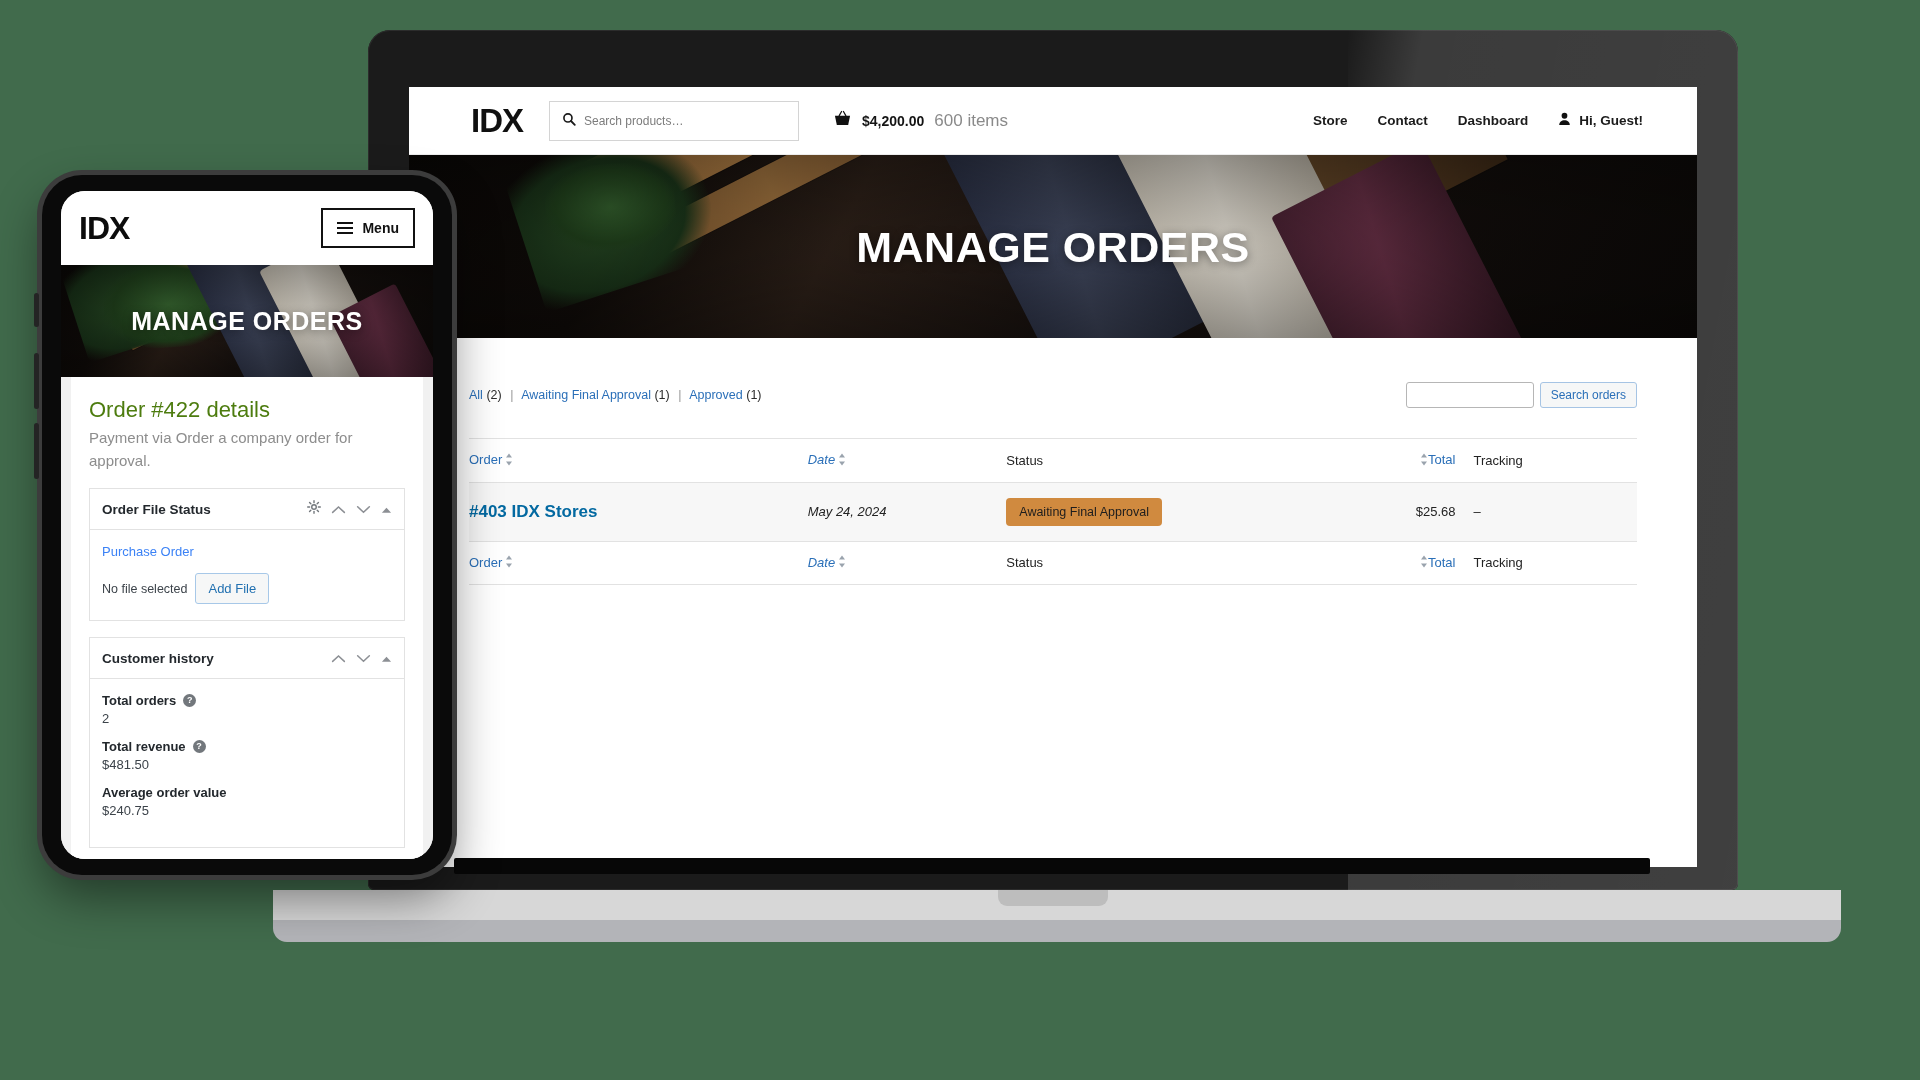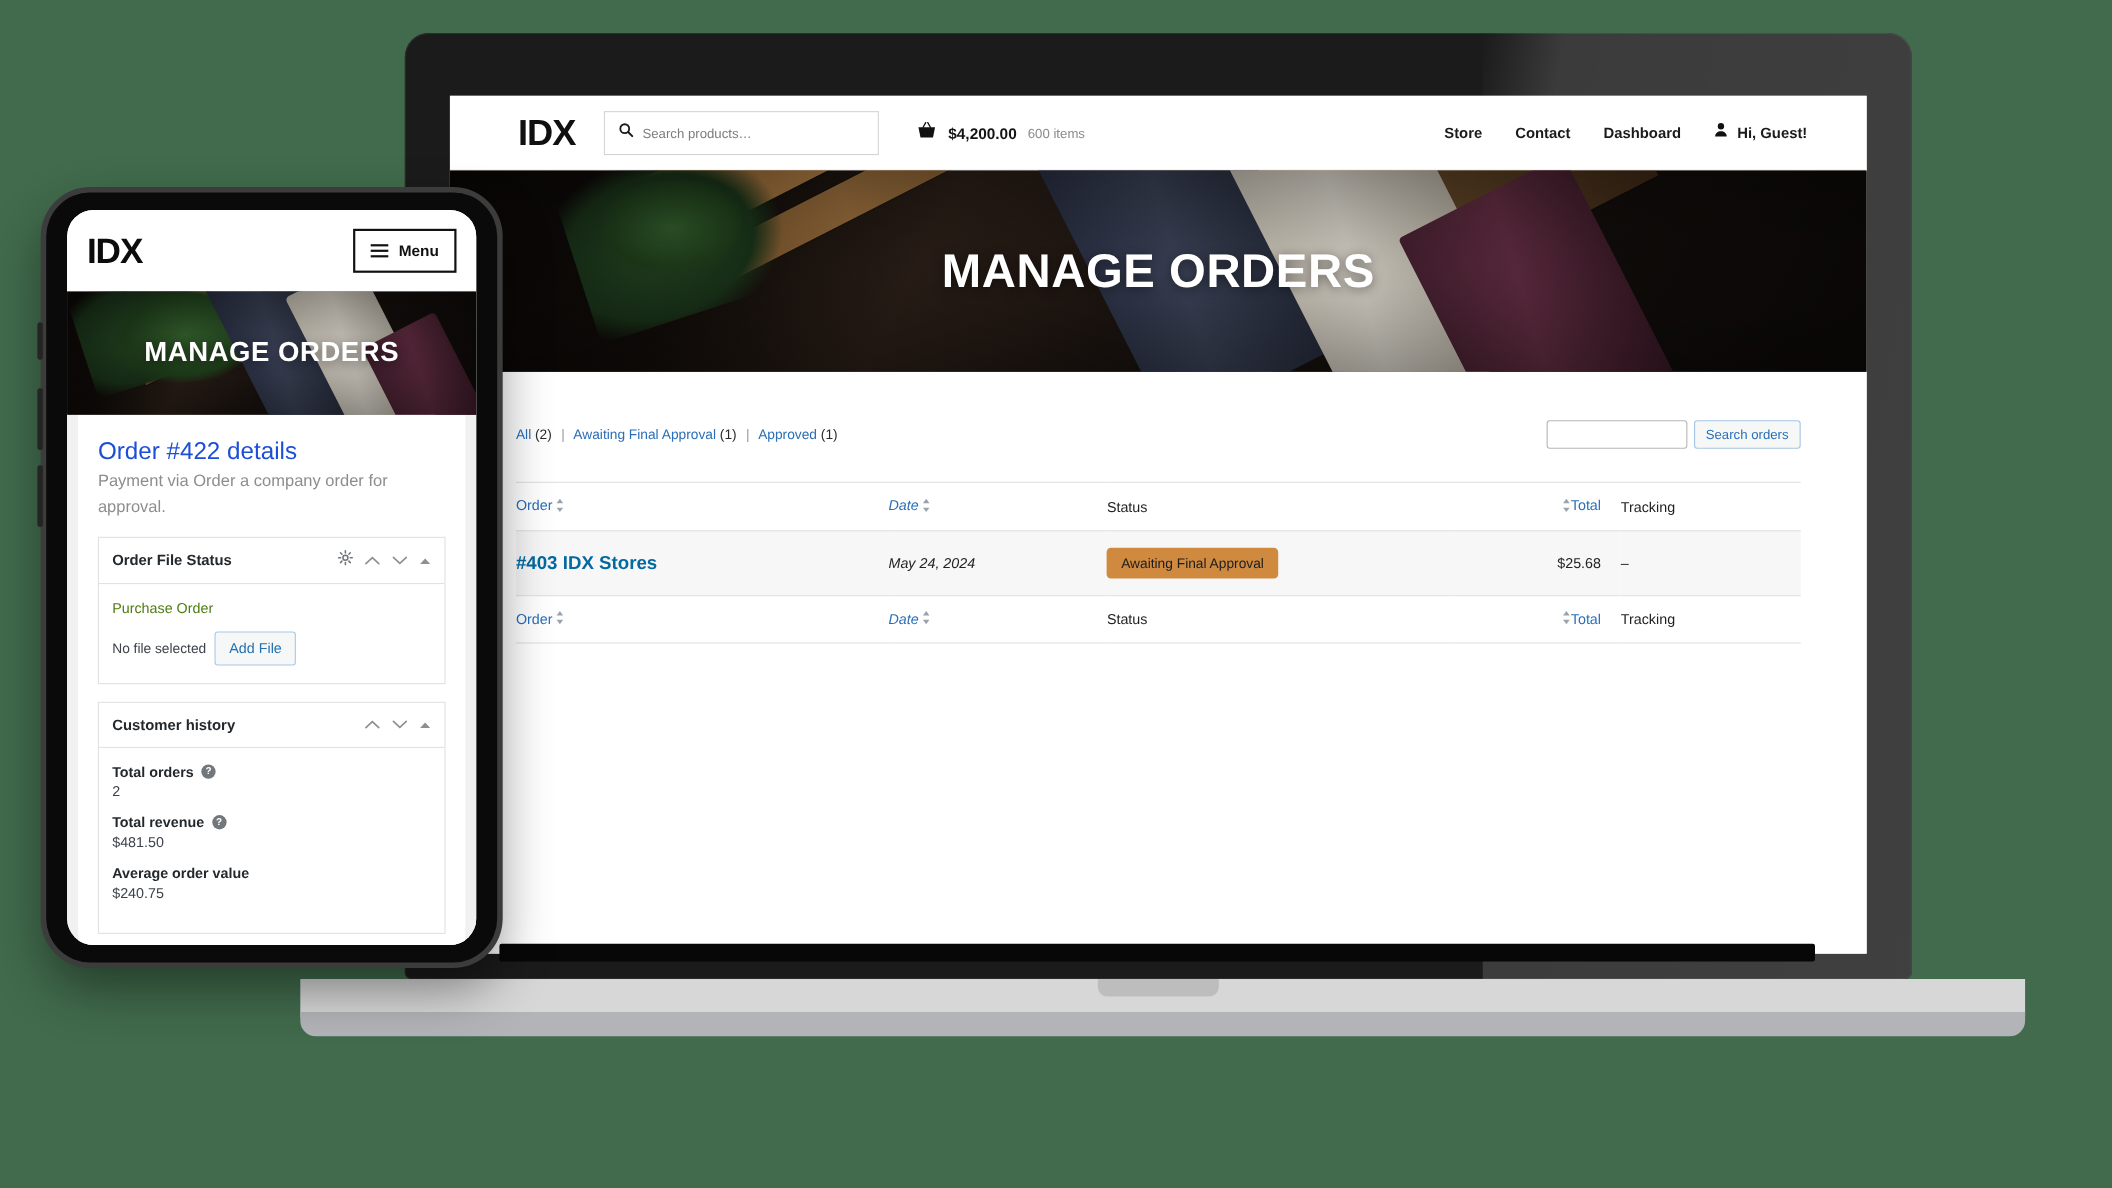--- a/index.html
+++ b/index.html
@@ -85,21 +85,21 @@
     border: 0; outline: 0; font-size: 12px; color: #555;
     font-family: "Liberation Sans", sans-serif;
     width: 100%; background: transparent;
   }
   .search-box input::placeholder { color: #7c7c7c; }
 
   .cart-area {
     margin-left: 34px; display: flex; align-items: center; gap: 10px;
   }
   .cart-total { font-size: 14px; font-weight: 700; color: #141414; }
-  .cart-items { font-size: 12px; color: #8a8a8a; text-align: center; }
+  .cart-items { font-size: 17px; color: #8a8a8a; text-align: center; }
 
   .main-nav {
     margin-left: auto; display: flex; align-items: center; gap: 30px;
   }
   .main-nav a {
     font-size: 13.5px; color: #1b1b1b; text-decoration: none; font-weight: 600;
   }
   .nav-user { display: flex; align-items: center; gap: 8px; }
   .nav-user .greet { font-size: 13.5px; color: #1b1b1b; font-weight: 600; }
 
@@ -239,32 +239,32 @@
   .burger { display: inline-block; width: 16px; }
   .burger i { display:block; height:2px; background:#111; margin:3px 0; }
 
   .m-hero { position: relative; height: 112px; overflow: hidden; background: #2a211b; }
   .m-hero .hero-title { font-size: 25px; }
 
   .m-body { background: #f1f1f1; padding: 0 10px; height: calc(668px - 74px - 112px); }
   .m-card {
     background: #fff; padding: 20px 18px 14px 18px;
   }
-  .m-order-title { font-size: 22px; color: #1d4ed8; font-weight: 400; }
+  .m-order-title { font-size: 22px; color: #4d7c0f; font-weight: 400; }
   .m-order-sub { font-size: 15px; color: #8d8d8d; line-height: 1.5; margin-top: 4px; }
 
   .panel { border: 1px solid #e2e2e2; margin-top: 16px; background: #fff; }
   .panel-head {
     display: flex; align-items: center; justify-content: space-between;
     padding: 11px 12px; border-bottom: 1px solid #e2e2e2;
   }
   .panel-title { font-size: 13.5px; font-weight: 700; color: #23282d; }
   .panel-ctrls { display: flex; align-items: center; gap: 10px; color: #8c8f94; }
   .panel-body { padding: 14px 12px 16px 12px; }
-  .field-label { font-size: 13px; color: #4d7c0f; }
+  .field-label { font-size: 13px; color: #3b82f6; }
   .file-row { display: flex; align-items: center; margin-top: 14px; }
   .file-none { font-size: 12.5px; color: #3c434a; padding-right: 8px; }
   .add-file-btn {
     font-size: 13px; color: #2271b1; background: #f6f7f7;
     border: 1px solid #a7c8e8; border-radius: 3px;
     padding: 7px 12px; cursor: pointer;
     font-family: "Liberation Sans", sans-serif;
   }
 
   .stat-label { font-size: 13px; font-weight: 700; color: #23282d; display:flex; align-items:center; gap:7px; }

